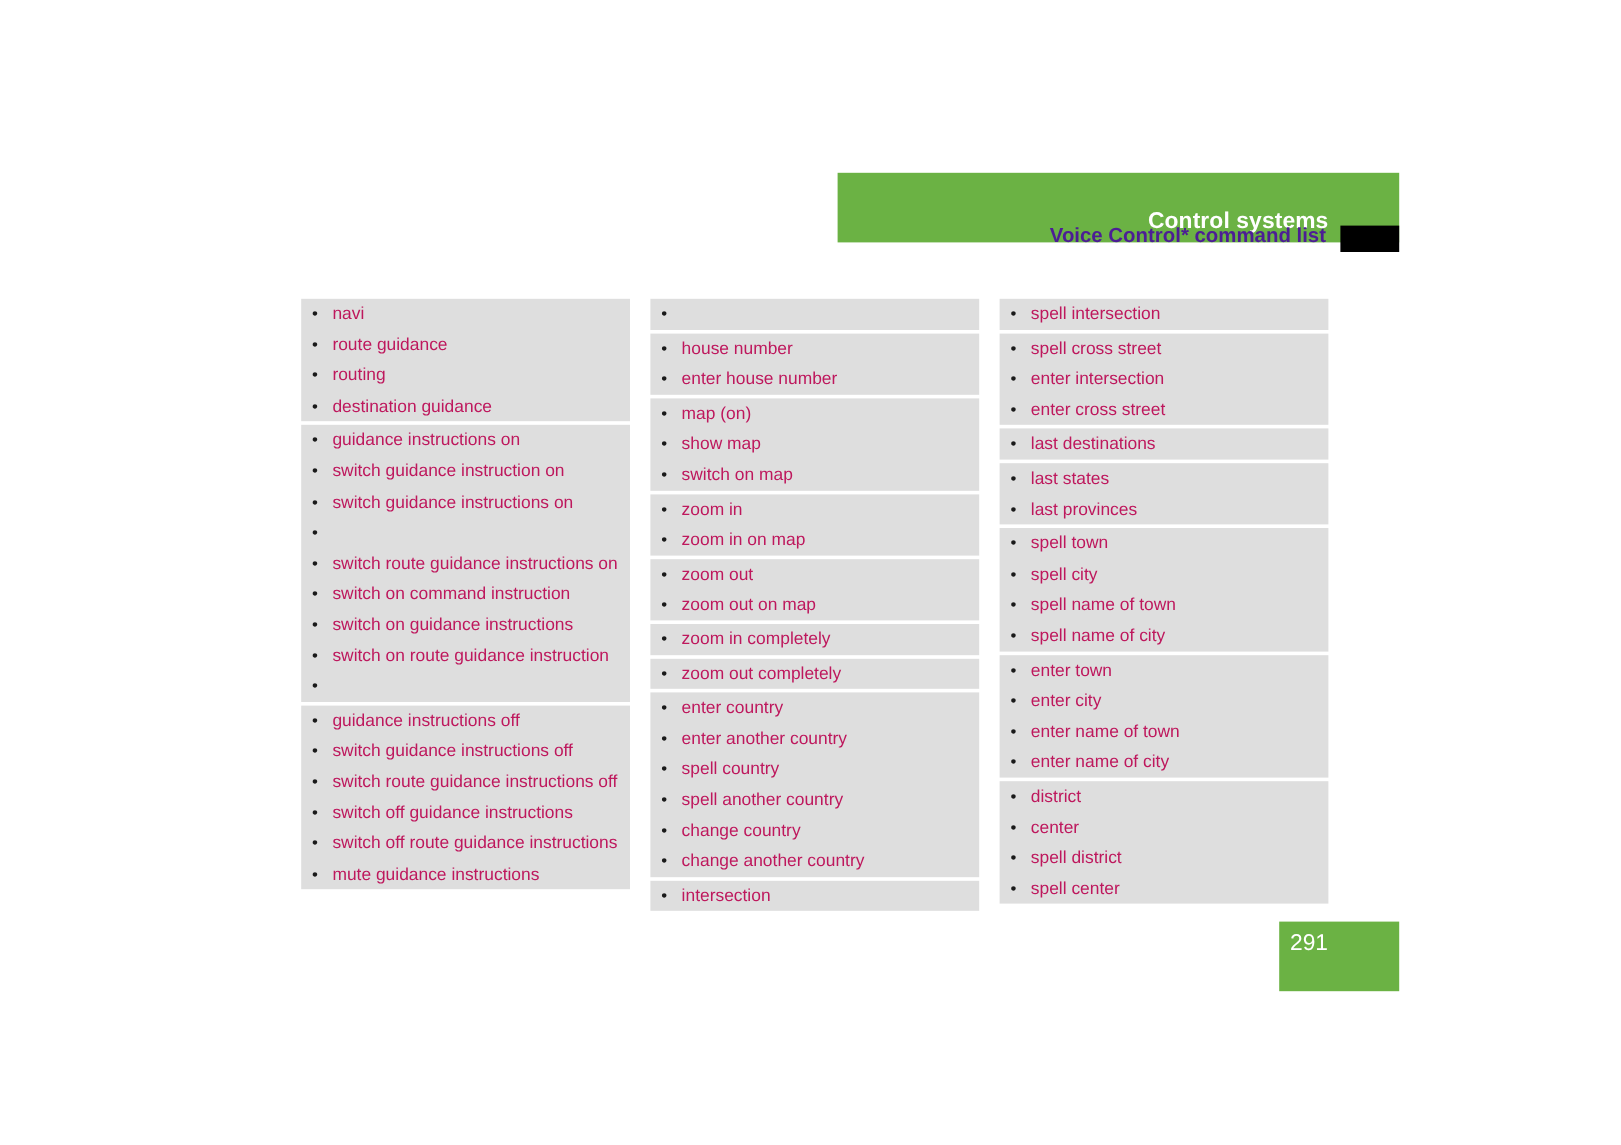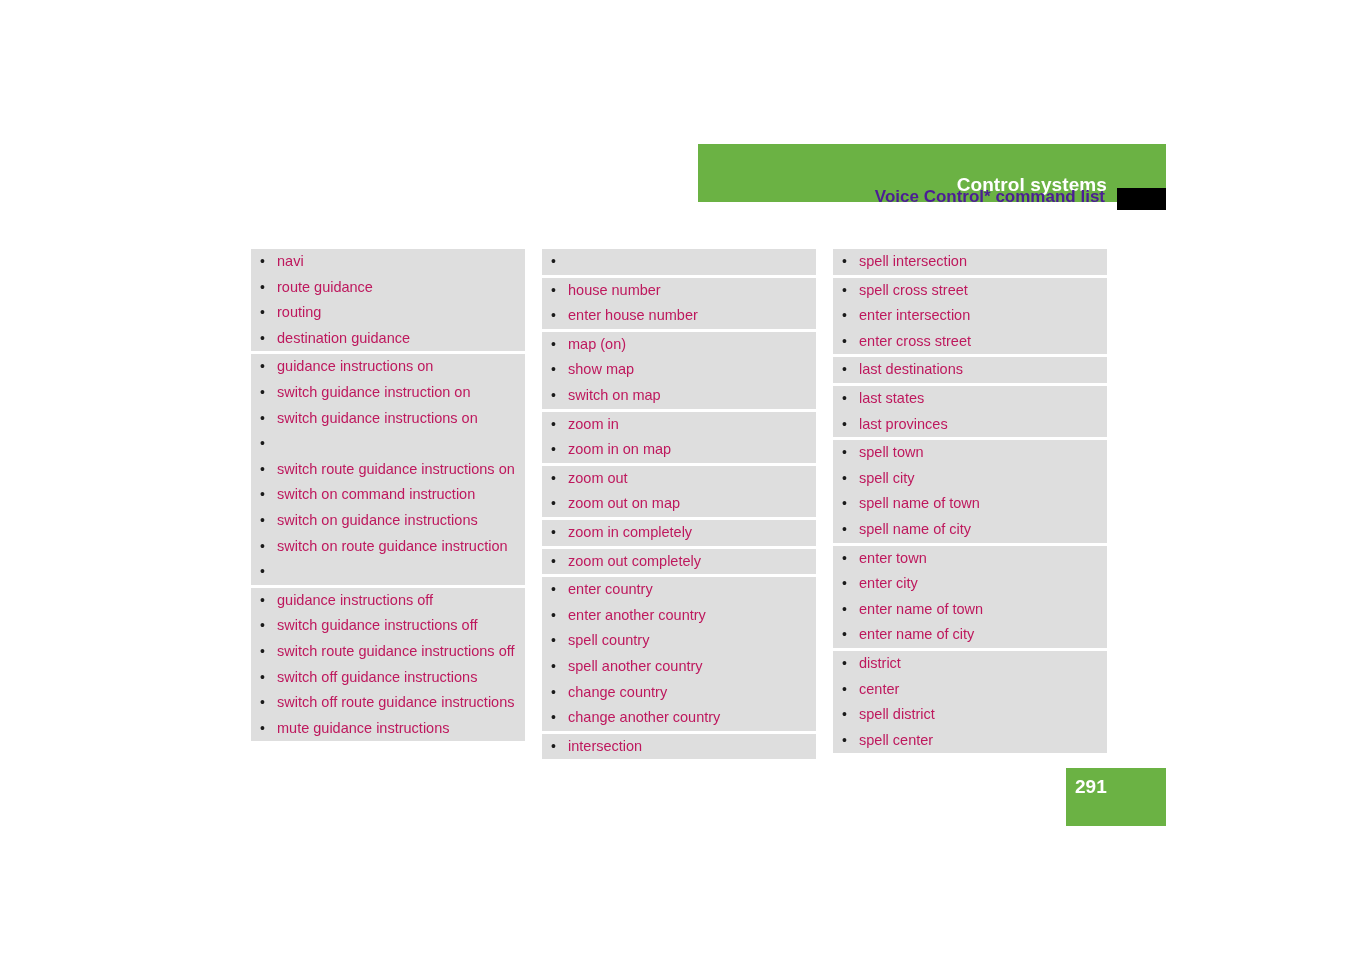--- a/index.html
+++ b/index.html
@@ -113,21 +113,21 @@
     width: 100px;
     height: 58px;
     background: #6BB244;
   }
   #page-number-text {
     position: absolute;
     left: 9px;
     top: 8px;
     color: #ffffff;
     font-size: 19px;
-    font-weight: bold;
+    font-weight: normal;
   }
 </style>
 </head>
 <body>
 
 <div id="header-band">
   <div id="header-title">Control systems</div>
 </div>
 
 <div id="subtitle-row">

